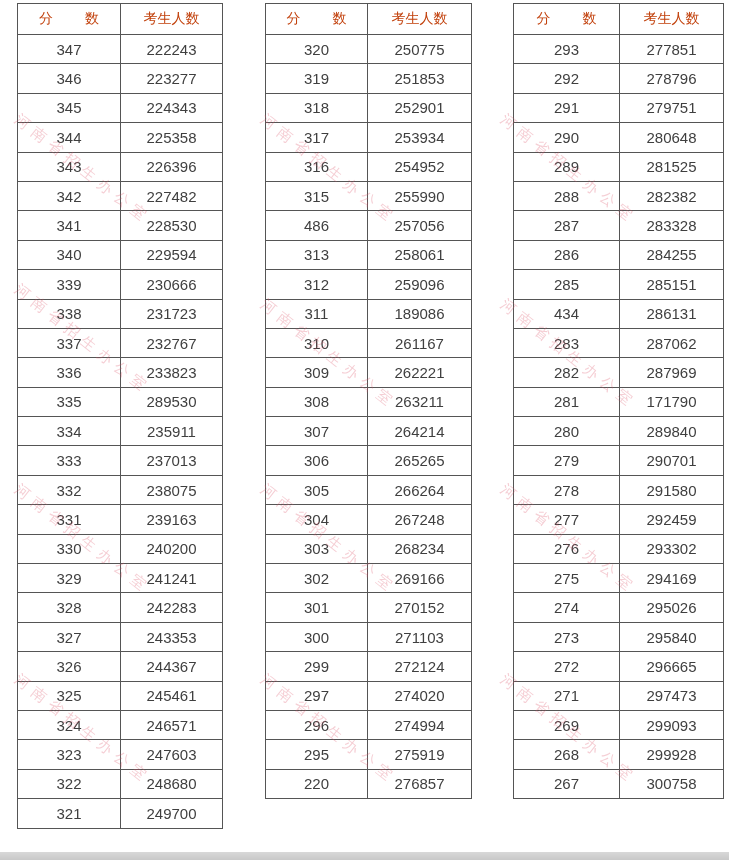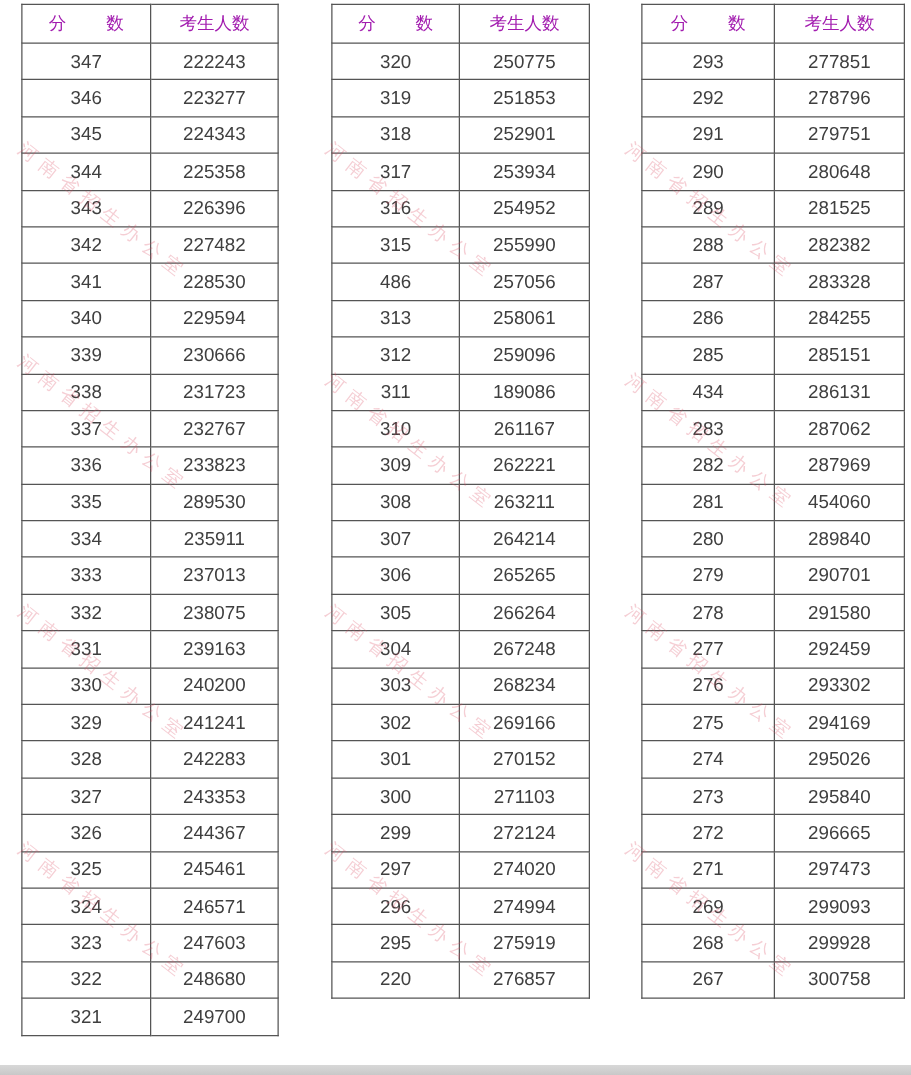--- a/index.html
+++ b/index.html
@@ -16,21 +16,21 @@
   }
   th, td {
     border: 1.5px solid #555;
     text-align: center;
     padding: 0;
     font-weight: normal;
   }
   th {
     height: 30px;
     font-size: 14px;
-    color: #a21caf;
+    color: #c2410c;
   }
   td {
     height: 28.4px;
     font-size: 15px;
     color: #3f3f3f;
   }
   .t1 { left: 17px; }
   .t2 { left: 265px; }
   .t3 { left: 513px; }
   .t1 col.c1 { width: 103px; } .t1 col.c2 { width: 102px; }
@@ -359,21 +359,21 @@
         <tr>
           <td>283</td>
           <td>287062</td>
         </tr>
         <tr>
           <td>282</td>
           <td>287969</td>
         </tr>
         <tr>
           <td>281</td>
-          <td>454060</td>
+          <td>171790</td>
         </tr>
         <tr>
           <td>280</td>
           <td>289840</td>
         </tr>
         <tr>
           <td>279</td>
           <td>290701</td>
         </tr>
         <tr>

